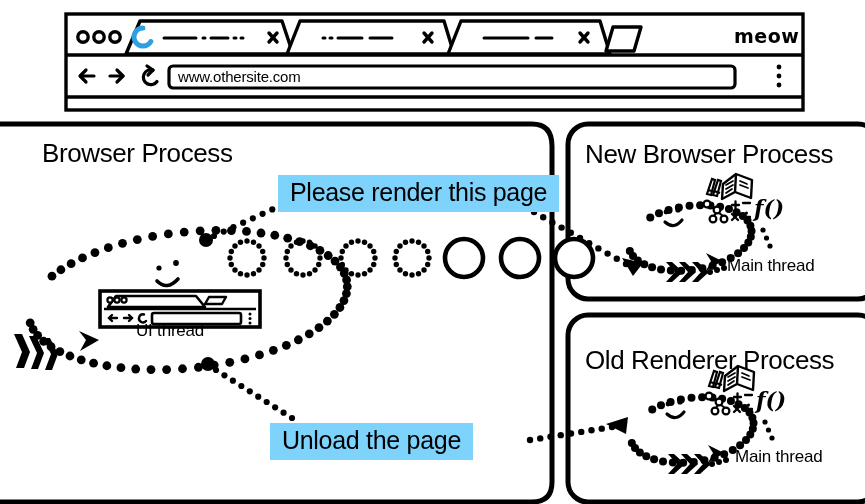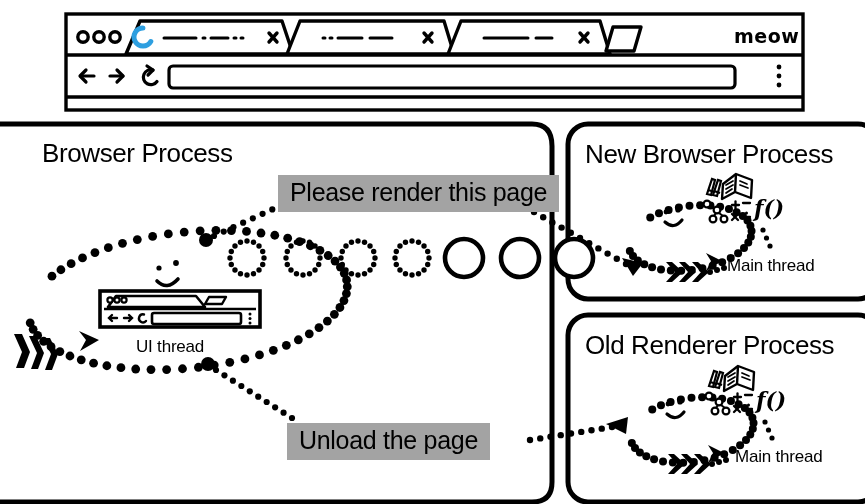--- a/index.html
+++ b/index.html
@@ -8,21 +8,21 @@
     font-family:"Liberation Sans",sans-serif;color:#000;
   }
   #stage{position:absolute;inset:0;width:865px;height:367px;}
   svg.layer{position:absolute;left:0;top:0;width:865px;height:504px;overflow:visible;}
 
   .txt{position:absolute;white-space:nowrap;line-height:1;}
 
   .panel-title{font-size:26px;font-weight:400;letter-spacing:-0.4px;}
   .thread-label{font-size:17px;font-weight:400;letter-spacing:-0.2px;}
   .msg-chip{
-    font-size:25px;letter-spacing:-0.3px;background:#a3a3a3;
+    font-size:25px;letter-spacing:-0.3px;background:#7dd3fc;
     padding:5px 12px 7px 12px;
   }
   .url-text{font-size:15px;letter-spacing:-0.2px;}
   .meow{font-size:19px;font-weight:700;letter-spacing:0.5px;
         font-family:"DejaVu Sans",sans-serif;}
 </style>
 </head>
 <body>
 
 <div id="stage">
@@ -538,29 +538,30 @@
           <circle cx="726" cy="460" r="3"></circle>
           <circle cx="765" cy="422" r="2.6"></circle>
           <circle cx="768.5" cy="430" r="2.6"></circle>
           <circle cx="772" cy="438" r="2.6"></circle>
         </g>
     </g>
   </svg>
 
   <div class="txt meow" style="left:734px;top:27px;">meow</div>
 
+  <div class="txt url-text" style="left:178px;top:69px;" title="Search or type URL">www.othersite.com</div>
 
   <div class="txt panel-title" style="left:42px;top:140px;">Browser Process</div>
 
   <div class="txt panel-title" style="left:585px;top:141px;">New Browser Process</div>
 
-  <div class="txt panel-title" style="left:585px;top:332px;text-align:right;">Old Renderer Process</div>
-
-  <div class="txt thread-label" style="left:136px;top:338px;">UI thread</div>
+  <div class="txt panel-title" style="left:585px;top:347px;text-align:right;">Old Renderer Process</div>
+
+  <div class="txt thread-label" style="left:136px;top:322px;">UI thread</div>
 
   <div class="txt thread-label" style="left:727px;top:257px;">Main thread</div>
 
   <div class="txt thread-label" style="left:735px;top:448px;">Main thread</div>
 
   <div class="txt msg-chip" style="left:278px;top:175px;">Please render this page</div>
 
-  <div class="txt msg-chip" style="left:270px;top:423px;margin-left:17px;">Unload the page</div>
+  <div class="txt msg-chip" style="left:270px;top:423px;">Unload the page</div>
 </div>
 
 </body></html>

